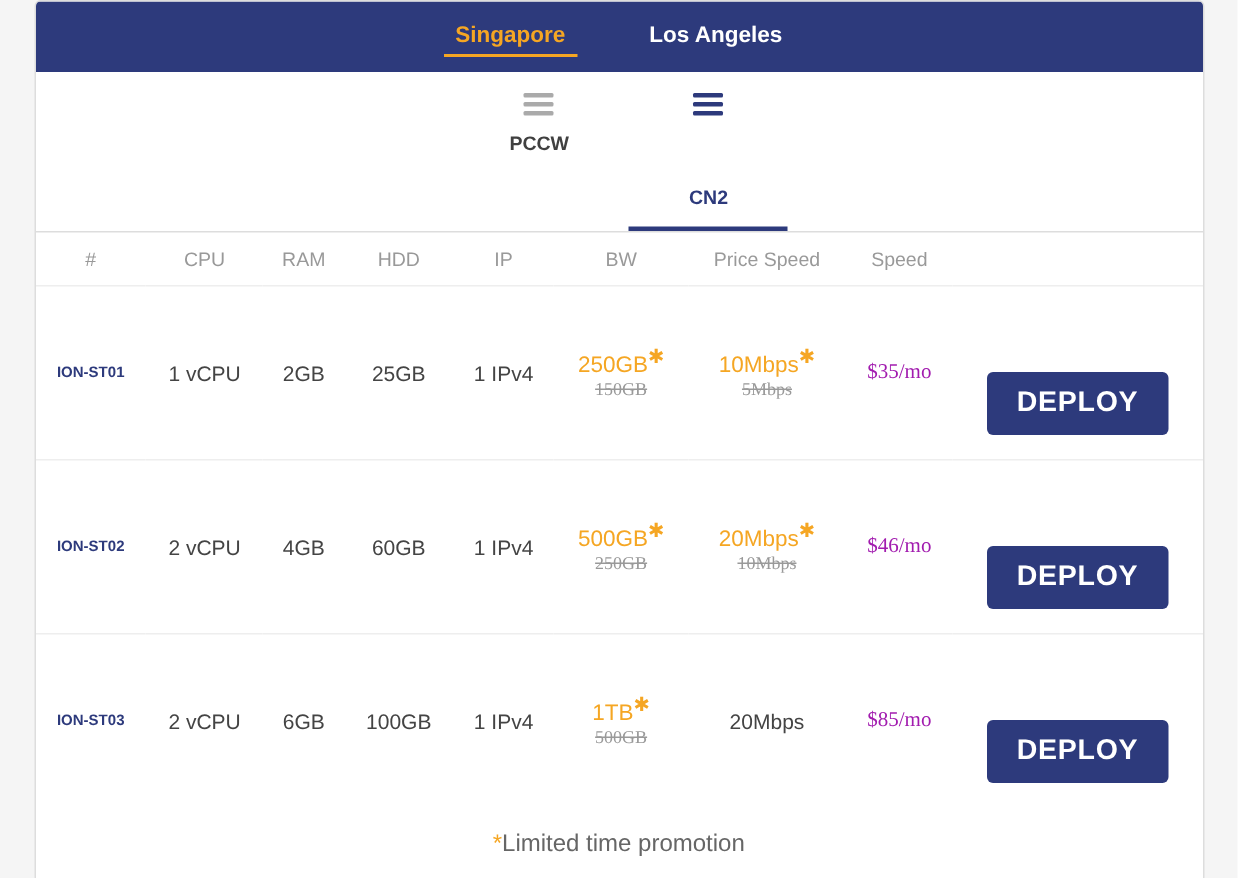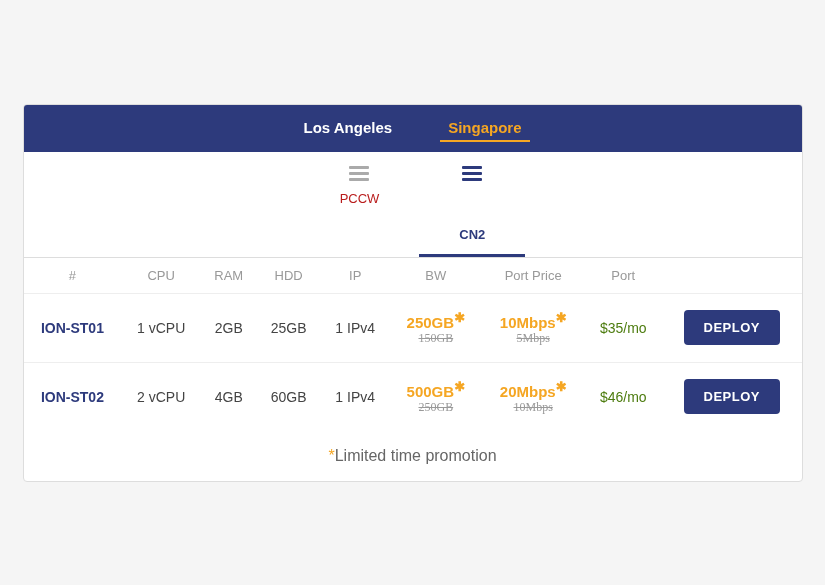--- a/index.html
+++ b/index.html
@@ -45,23 +45,23 @@
       justify-content: center;
       border-bottom: 1px solid #ddd;
       padding: 0;
     }
     .network-tab {
       display: flex;
       flex-direction: column;
       align-items: center;
       padding: 12px 40px;
       cursor: pointer;
-      color: #b91c1c;
+      color: #404040;
       font-size: 13px;
-      font-weight: 400;
+      font-weight: 700;
       border-bottom: 3px solid transparent;
       gap: 4px;
     }
     .network-tab.active {
       color: #2d3a7c;
       border-bottom: 3px solid #2d3a7c;
       font-weight: 700;
       gap: 40px;
     }
     .network-icon {
@@ -91,77 +91,79 @@
     }
     tbody td {
       padding: 16px 8px;
       text-align: center;
       color: #444;
       font-size: 14px;
     }
     td.plan-name {
       color: #2d3a7c;
       font-weight: 600;
-      font-size: 14px;
+      font-size: 10px;
     }
     .bw-cell, .speed-cell {
       display: flex;
       flex-direction: column;
       align-items: center;
     }
     .promoted {
       color: #f5a623;
-      font-weight: 700;
+      font-weight: 400;
       font-size: 15px;
     }
     .promoted .asterisk {
       color: #f5a623;
       font-size: 13px;
       vertical-align: super;
     }
     .original {
       color: #999;
       text-decoration: line-through;
       font-size: 12px;
       font-family: Liberation Serif, serif;
     }
     .price-cell {
-      color: #4d7c0f;
+      color: #a21caf;
       font-size: 14px;
       font-weight: 500;
+      font-family: Liberation Serif, serif;
     }
     .deploy-btn {
       background: #2d3a7c;
       color: #fff;
       border: none;
       border-radius: 4px;
       padding: 10px 20px;
-      font-size: 13px;
+      font-size: 19px;
       font-weight: 700;
       cursor: pointer;
       letter-spacing: 0.5px;
+      margin-top: 41px;
     }
     .promo-note {
       text-align: center;
       color: #666;
       font-size: 16px;
       padding: 16px 0;
     }
     .promo-asterisk {
       color: #f5a623;
     }
   </style>
 </head>
 <body>
 
 <div class="container">
 
   <div class="location-tabs">
+    <span class="location-tab active">Singapore</span>
     <span class="location-tab">Los Angeles</span>
-    <span class="location-tab active">Singapore</span>
   </div>
 
   <div class="network-tabs">
     <div class="network-tab">
       <span class="network-icon">
         <svg width="24" height="20" viewBox="0 0 24 20" fill="none">
           <rect x="2" y="2" width="20" height="3" rx="1" fill="#aaa"></rect>
           <rect x="2" y="8" width="20" height="3" rx="1" fill="#aaa"></rect>
           <rect x="2" y="14" width="20" height="3" rx="1" fill="#aaa"></rect>
         </svg>
@@ -182,22 +184,22 @@
 
   <table>
     <thead>
       <tr>
         <th>#</th>
         <th>CPU</th>
         <th>RAM</th>
         <th>HDD</th>
         <th>IP</th>
         <th>BW</th>
-        <th>Port Price</th>
-        <th>Port</th>
+        <th>Price Speed</th>
+        <th>Speed</th>
         <th></th>
       </tr>
     </thead>
     <tbody id="table-body">
     <tr>
           <td class="plan-name">ION-ST01</td>
           <td>1 vCPU</td>
           <td>2GB</td>
           <td>25GB</td>
           <td>1 IPv4</td>
@@ -230,19 +232,35 @@
           </td>
           <td>
             <div class="speed-cell">
         <span class="promoted">20Mbps<sup class="asterisk">✱</sup></span>
         <span class="original">10Mbps</span>
       </div>
           </td>
           <td class="price-cell">$46/mo</td>
           <td><button class="deploy-btn">DEPLOY</button></td>
         </tr>
+        <tr>
+          <td class="plan-name">ION-ST03</td>
+          <td>2 vCPU</td>
+          <td>6GB</td>
+          <td>100GB</td>
+          <td>1 IPv4</td>
+          <td>
+            <div class="bw-cell">
+      <span class="promoted">1TB<sup class="asterisk">✱</sup></span>
+      <span class="original">500GB</span>
+    </div>
+          </td>
+          <td><span>20Mbps</span></td>
+          <td class="price-cell">$85/mo</td>
+          <td><button class="deploy-btn">DEPLOY</button></td>
+        </tr>
       </tbody>
   </table>
 
   <div class="promo-note">
     <span class="promo-asterisk">*</span><span>Limited time promotion</span>
   </div>
 </div>
 
 </body></html>

